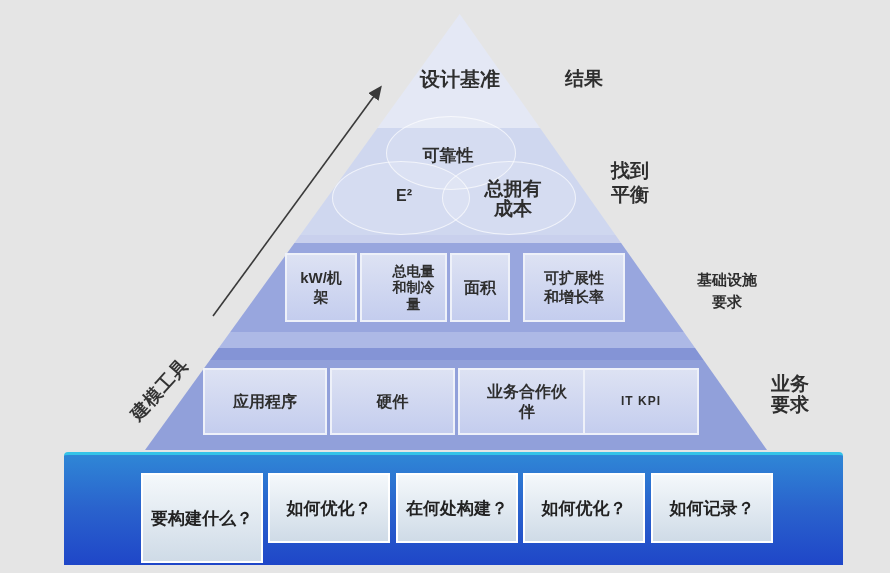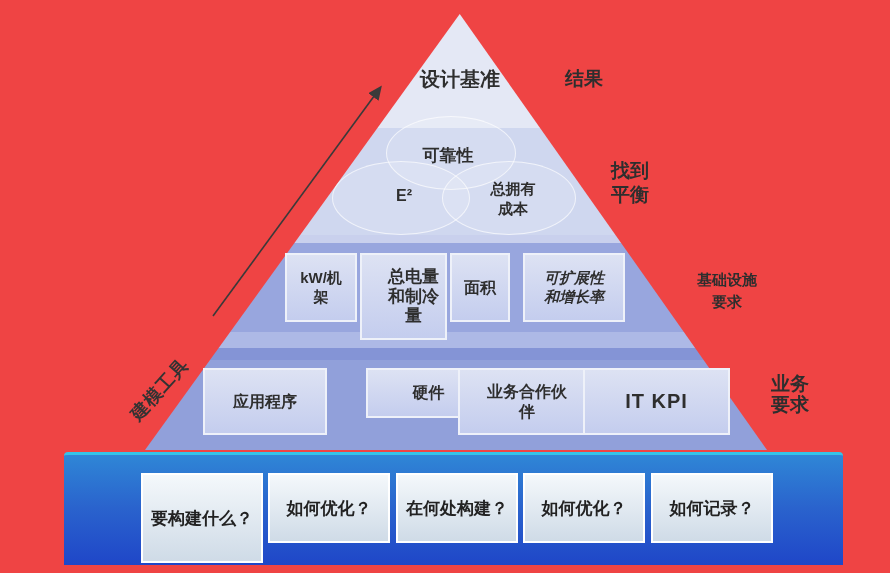--- a/index.html
+++ b/index.html
@@ -1,17 +1,17 @@
 <!DOCTYPE html>
 <html><head>
 <meta charset="utf-8">
 <style>
   html,body{margin:0;padding:0;background:#fff;}
   #canvas{
-    position:relative;width:890px;height:573px;background:#ef4444;overflow:hidden;
+    position:relative;width:890px;height:573px;background:#e5e5e5;overflow:hidden;
     font-family:"Liberation Sans","DejaVu Sans",sans-serif;color:#2e2e2e;
   }
   .abs{position:absolute;}
   
   #pyramid{
     left:145px;top:14px;width:622px;height:436px;
     clip-path:polygon(50.6% 0%,100% 100%,0% 100%);
     background:linear-gradient(180deg,
       #e4e8f5 0%,   #e4e8f5 26.1%,
       #cfd7ef 26.1%,#cfd7ef 50.7%,
@@ -60,37 +60,37 @@
   <div class="abs" id="pyramid"></div>
 
   <div class="abs venn" style="left:386px;top:116px;width:128px;height:72px;"></div>
   <div class="abs venn" style="left:332px;top:161px;width:136px;height:72px;"></div>
   <div class="abs venn" style="left:442px;top:161px;width:132px;height:72px;"></div>
 
   <div class="abs label" style="left:400px;top:66px;width:120px;font-size:20px;">设计基准</div>
 
   <div class="abs label" style="left:414px;top:144px;width:68px;font-size:17px;">可靠性</div>
   <div class="abs label" style="left:384px;top:187px;width:40px;font-size:16px;">E²</div>
-  <div class="abs label" style="left:478px;top:179px;width:70px;font-size:15px;line-height:20px;">总拥有
+  <div class="abs label" style="left:478px;top:179px;width:70px;font-size:19px;line-height:20px;">总拥有
 成本</div>
 
   <div class="abs tier-box" style="left:285px;top:253px;width:72px;height:69px;font-size:15px;">kW/机
 架</div>
-  <div class="abs tier-box" style="left:360px;top:253px;width:87px;height:87px;font-size:17px;line-height:1.15;padding-left:20px;">总电量
+  <div class="abs tier-box" style="left:360px;top:253px;width:87px;height:69px;font-size:14px;line-height:1.15;padding-left:20px;">总电量
 和制冷
 量</div>
   <div class="abs tier-box" style="left:450px;top:253px;width:60px;height:69px;font-size:16px;">面积</div>
-  <div class="abs tier-box" style="left:523px;top:253px;width:102px;height:69px;font-size:15px;font-style:italic;">可扩展性
+  <div class="abs tier-box" style="left:523px;top:253px;width:102px;height:69px;font-size:15px;">可扩展性
 和增长率</div>
 
   <div class="abs tier-box" style="left:203px;top:368px;width:124px;height:67px;font-size:16px;">应用程序</div>
-  <div class="abs tier-box" style="left:330px;top:368px;width:125px;height:50px;font-size:16px;margin-left:36px;">硬件</div>
+  <div class="abs tier-box" style="left:330px;top:368px;width:125px;height:67px;font-size:16px;">硬件</div>
   <div class="abs tier-box" style="left:458px;top:368px;width:138px;height:67px;font-size:16px;">业务合作伙
 伴</div>
-  <div class="abs tier-box" style="left:583px;top:368px;width:147px;height:67px;font-size:20px;letter-spacing:1px;">IT KPI</div>
+  <div class="abs tier-box" style="left:583px;top:368px;width:116px;height:67px;font-size:12px;letter-spacing:1px;">IT KPI</div>
 
   <div class="abs" id="bar"></div>
   <div class="abs q-box" style="left:141px;top:473px;width:122px;height:90px;">要构建什么？</div>
   <div class="abs q-box" style="left:268px;top:473px;width:122px;height:70px;">如何优化？</div>
   <div class="abs q-box" style="left:396px;top:473px;width:122px;height:70px;">在何处构建？</div>
   <div class="abs q-box" style="left:523px;top:473px;width:122px;height:70px;">如何优化？</div>
   <div class="abs q-box" style="left:651px;top:473px;width:122px;height:70px;">如何记录？</div>
 
   <div class="abs label" style="left:531px;top:66px;width:50px;font-size:19px;margin-left:28px;">结果</div>
   <div class="abs label" style="left:606px;top:160px;width:48px;font-size:19px;line-height:24px;font-family:Liberation Mono, monospace;">找到

